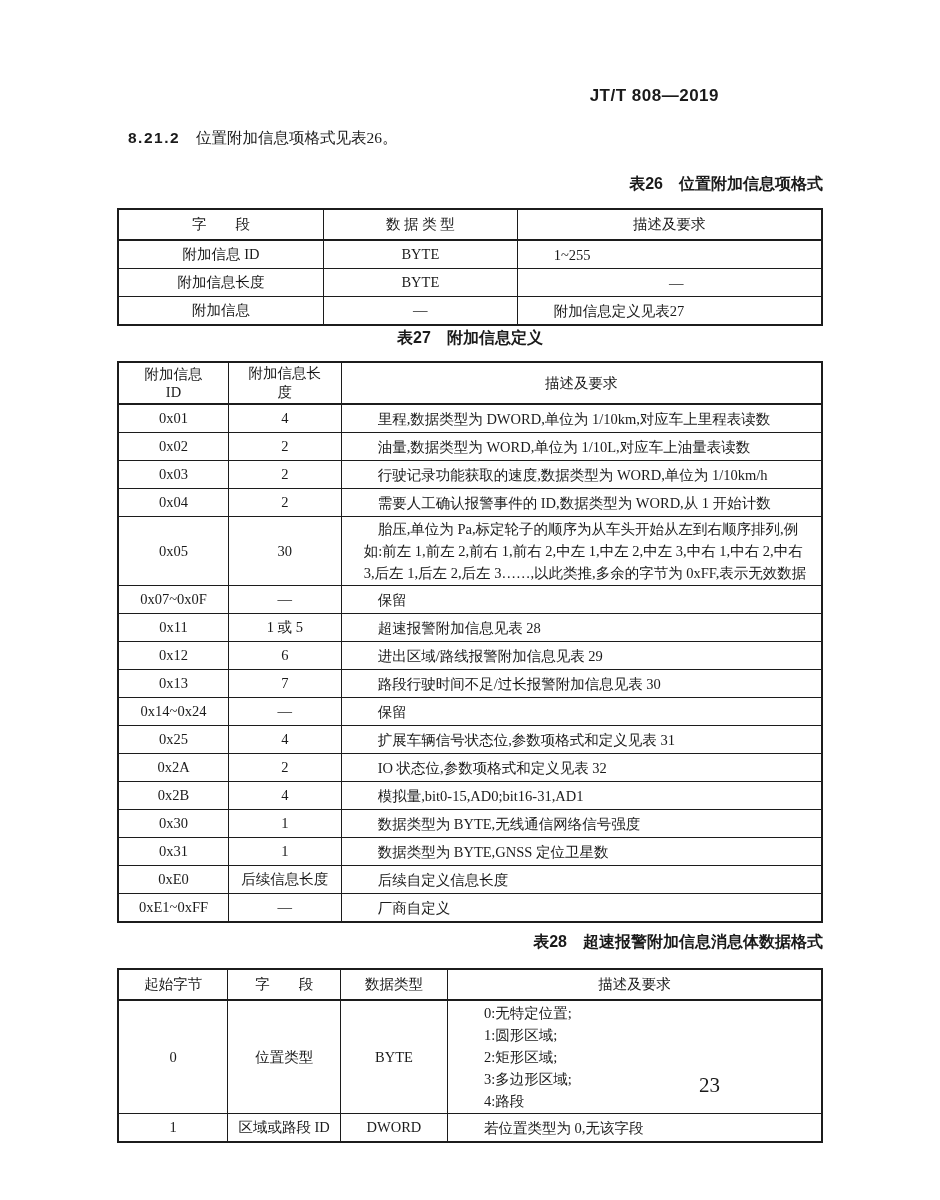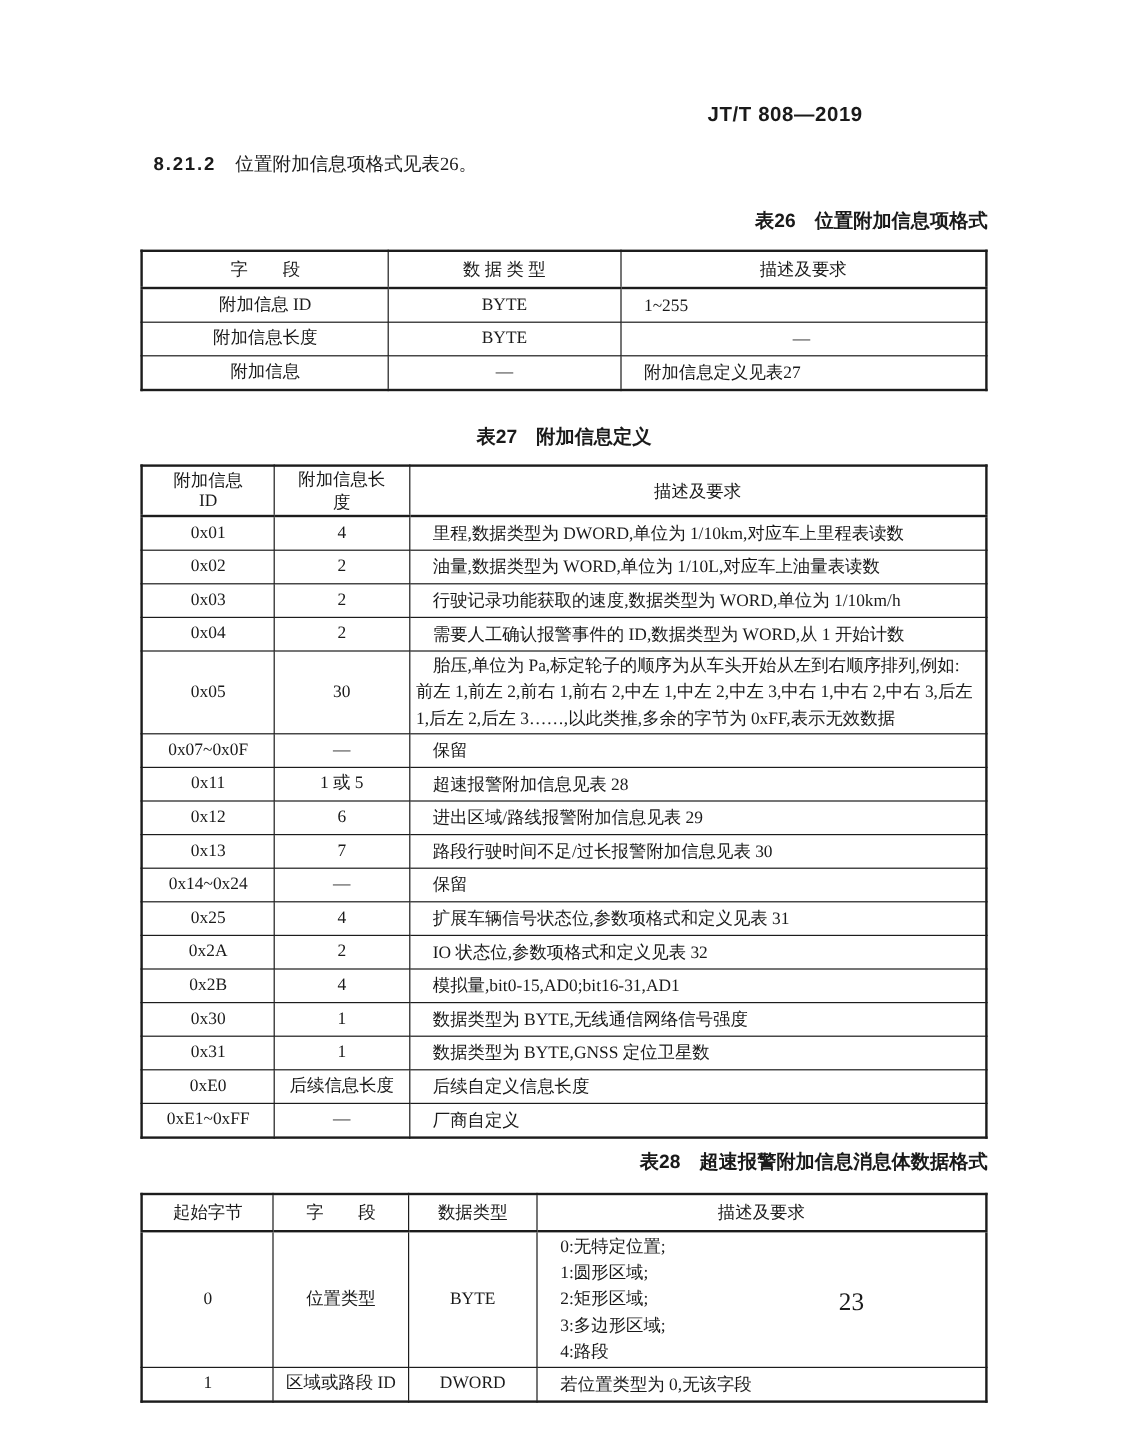--- a/index.html
+++ b/index.html
@@ -40,21 +40,21 @@
   }
   .caption {
     font-family: "Liberation Sans", "DejaVu Sans", sans-serif;
     font-weight: 700;
     font-size: 16px;
     text-align: center;
     margin: 0;
   }
   #cap26 { margin-top: 26px; text-align: right; }
   #table26 { margin-top: 13px; }
-  #cap27 { margin-top: 28px; }
+  #cap27 { margin-top: 2px; }
   #table27 { margin-top: 12px; }
   #cap28 { margin-top: 9px; text-align: right; }
   #table28 { margin-top: 15px; }
   table {
     border-collapse: collapse;
     width: 100%;
     table-layout: fixed;
     font-size: 14.5px;
     border: 2px solid #1c1c1c;
   }
@@ -67,21 +67,21 @@
     text-align: center;
   }
   td {
     height: 25px;
     padding: 1px 4px;
     text-align: center;
     line-height: 21px;
     vertical-align: middle;
     word-break: break-all;
   }
-  td.desc { text-align: left; padding-left: 5px; padding-right: 8px; }
+  td.desc { text-align: left; padding-left: 22px; padding-right: 8px; }
   td.desc .para { text-indent: 14px; margin: 0; line-height: 22px; }
   td.desc.dash { text-align: center; }
   td.desc.dash .para { text-indent: 0; }
   .page-num {
     position: absolute;
     top: 1073px;
     right: 116px;
     font-size: 21px;
   }
 </style>

